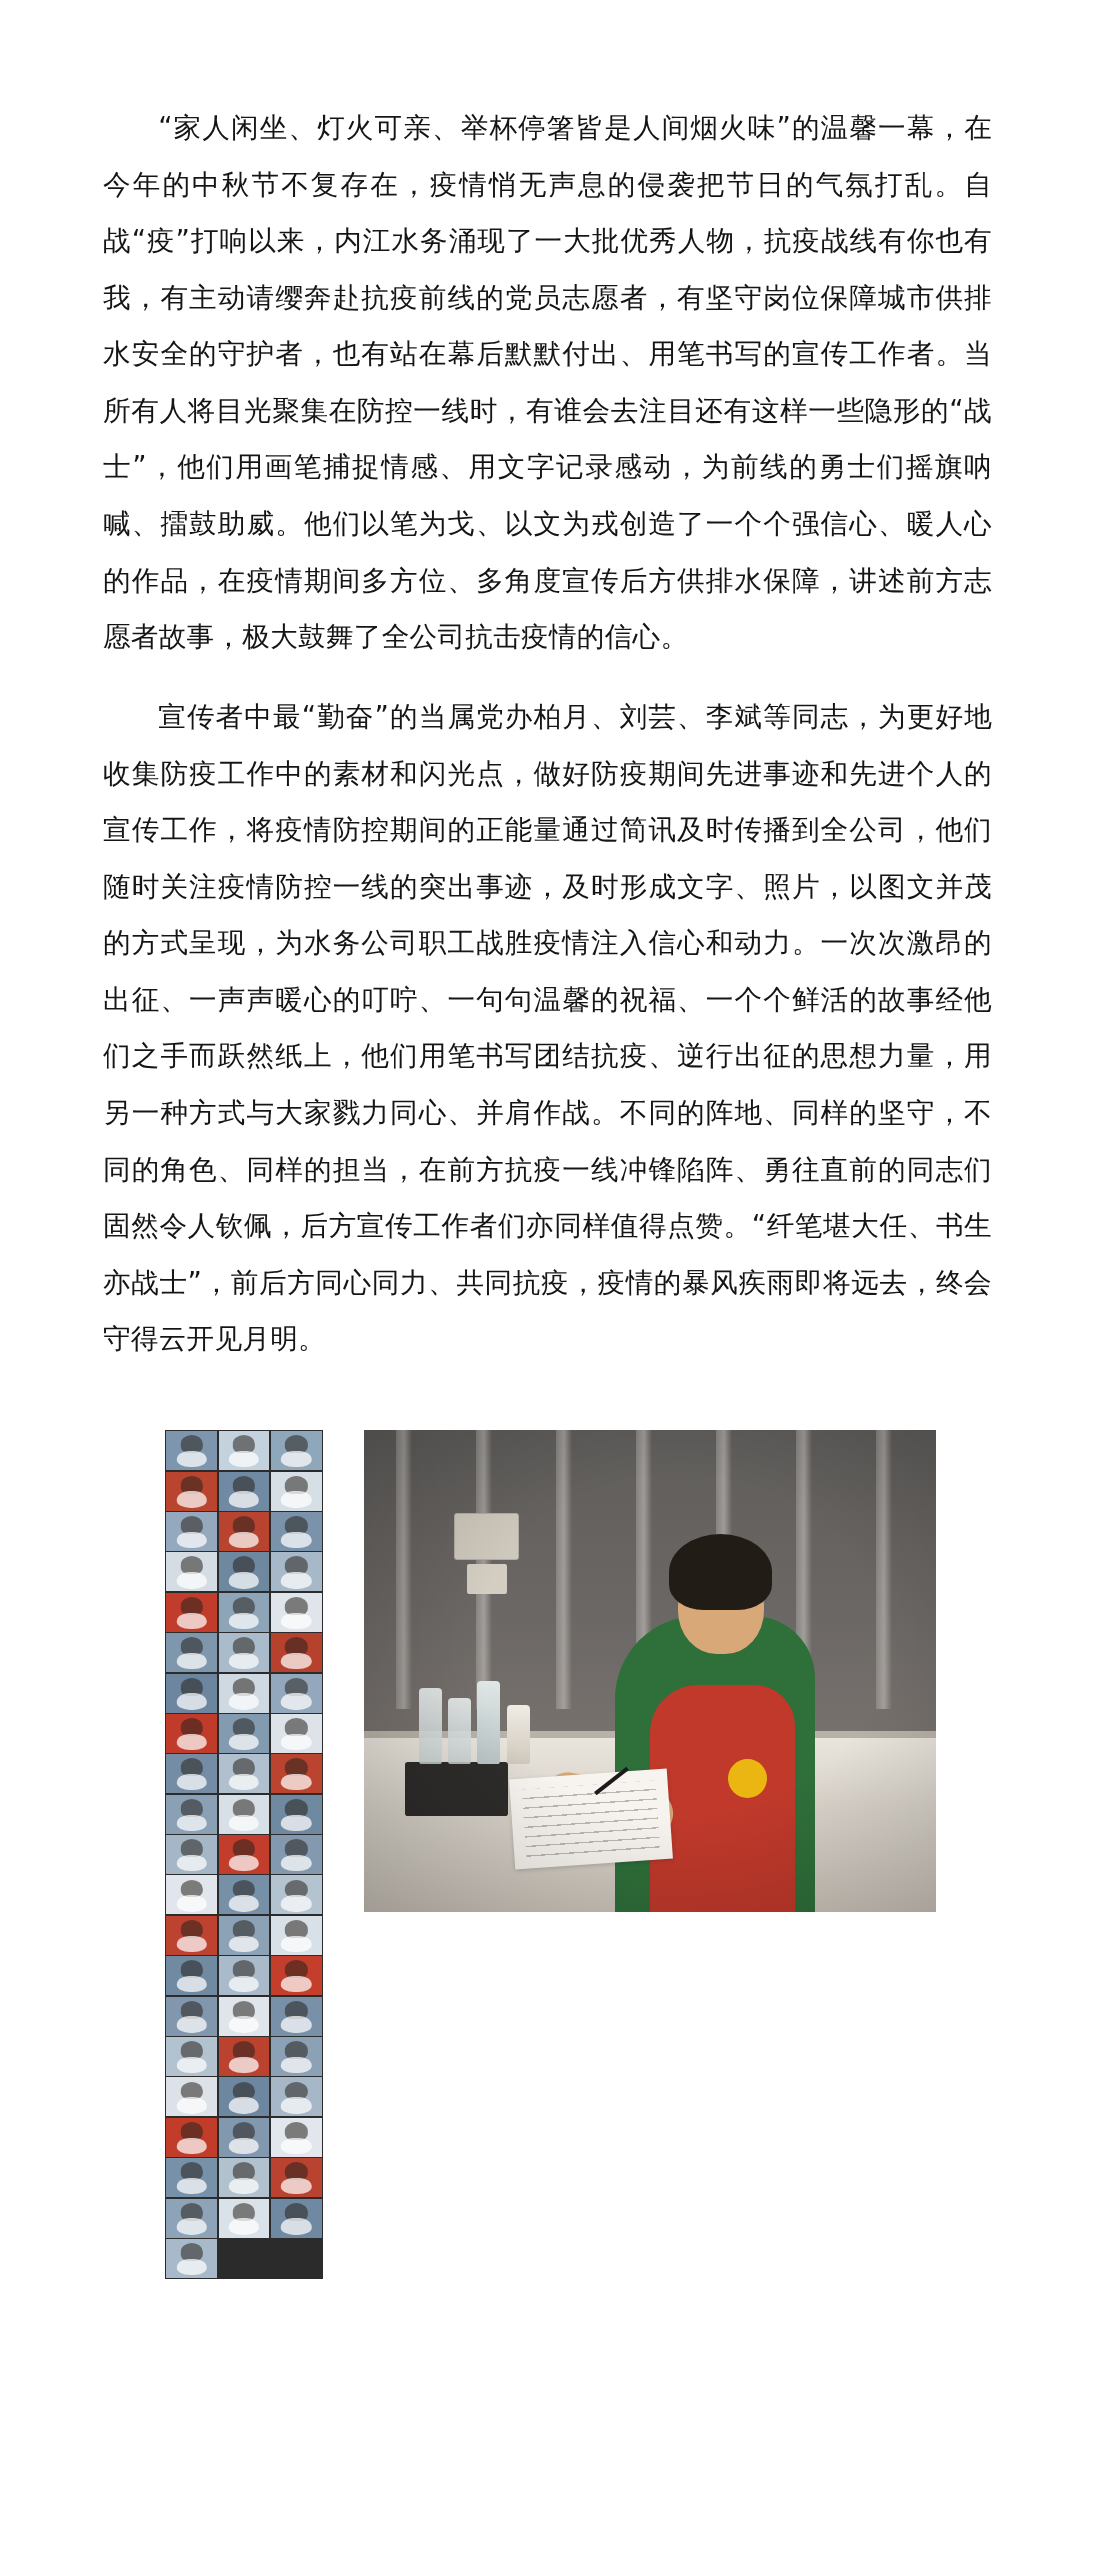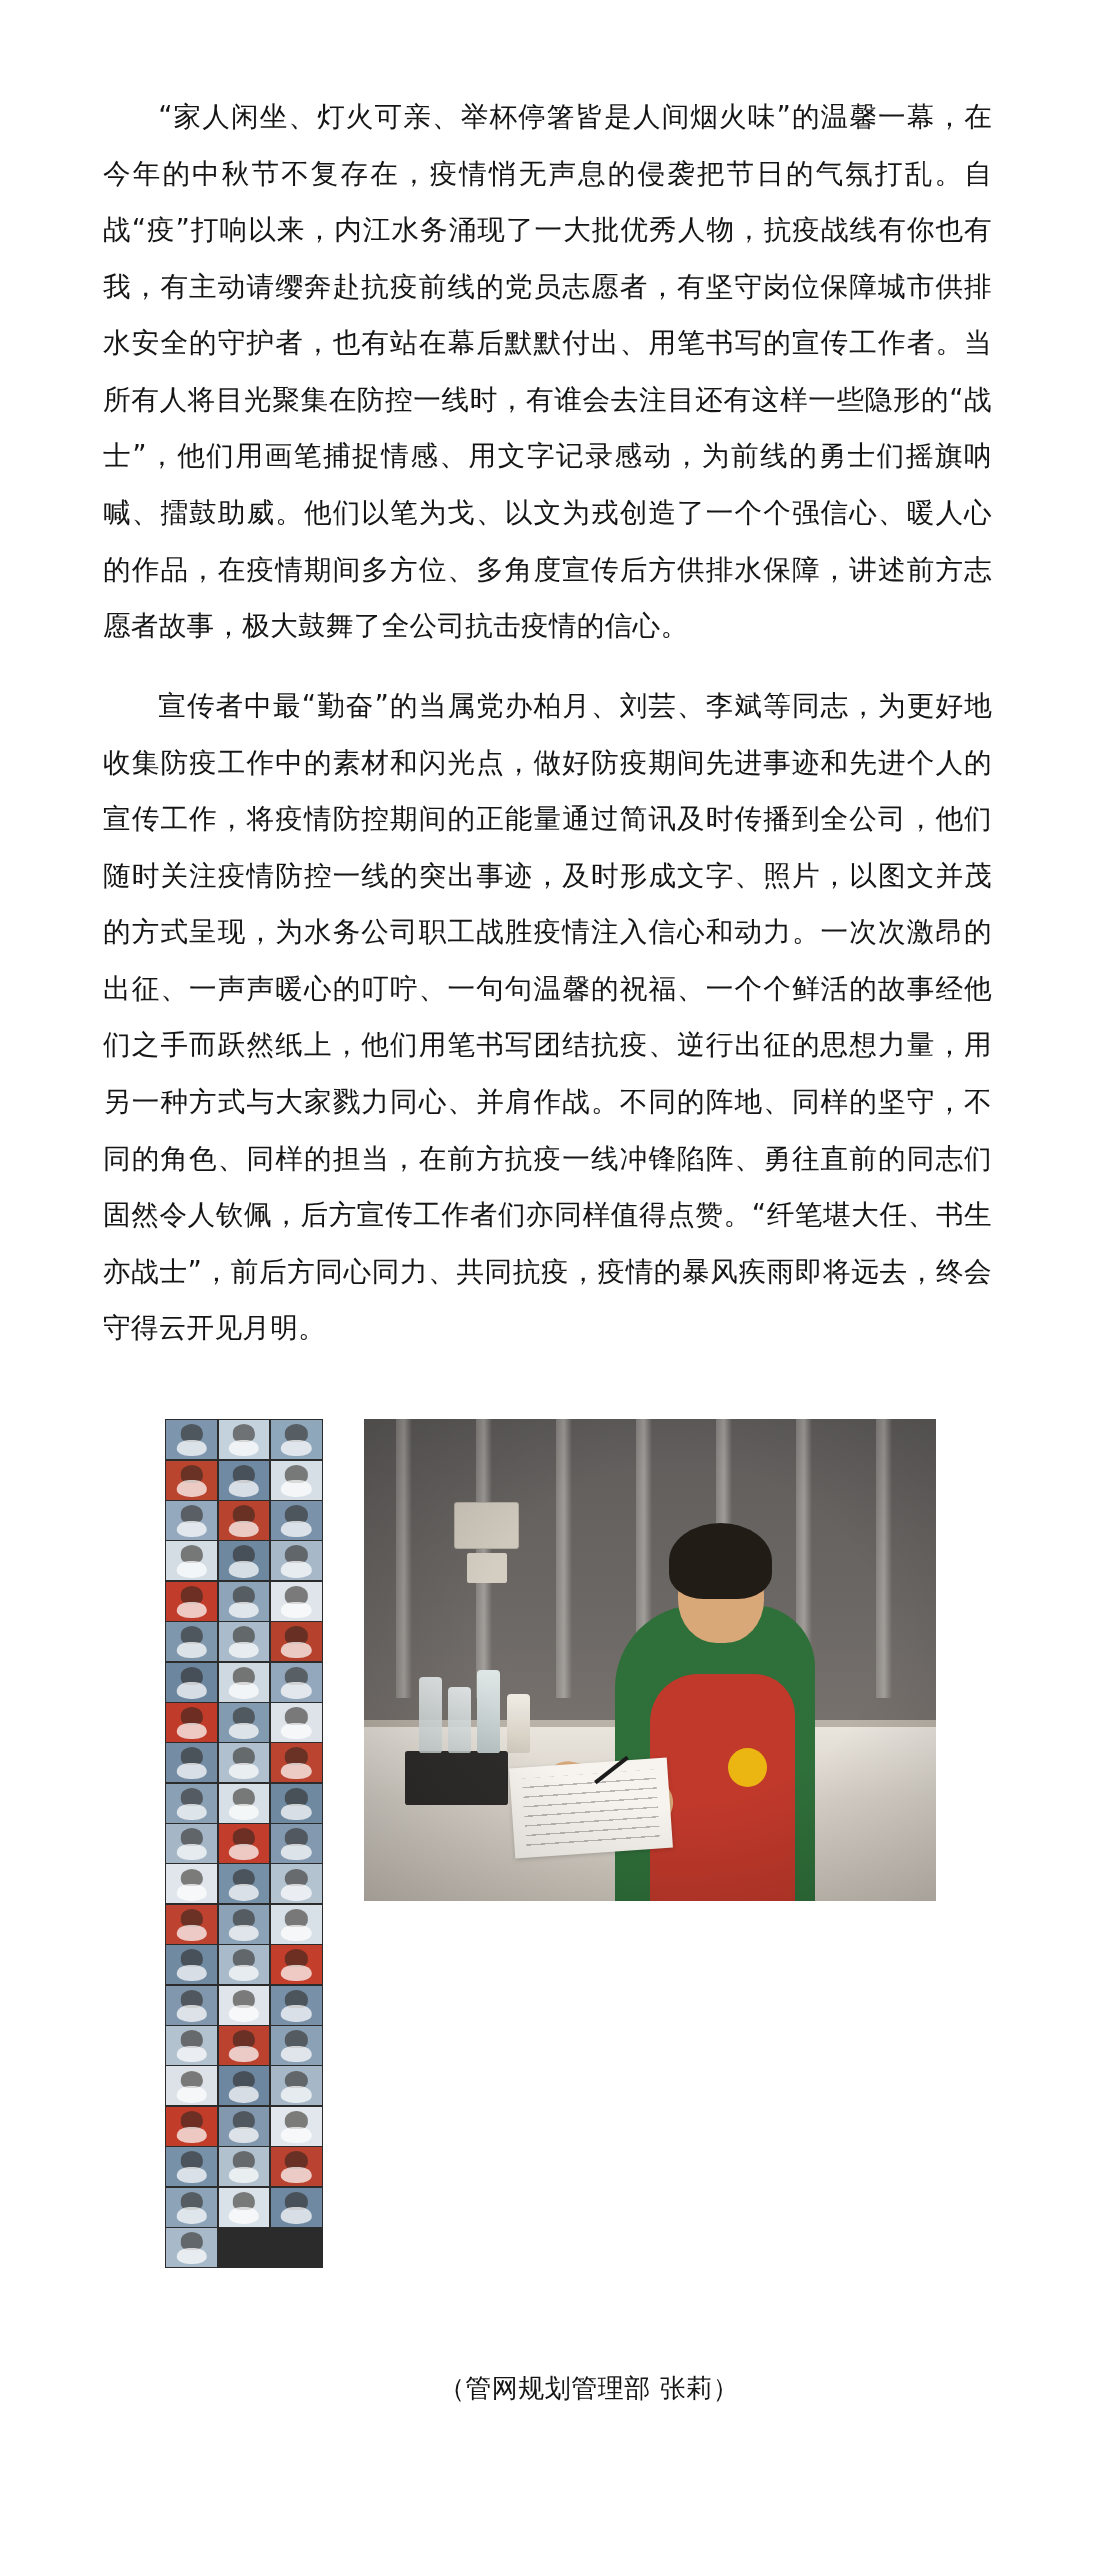--- a/index.html
+++ b/index.html
@@ -16,21 +16,21 @@
   .page {
     position: relative;
     width: 1093px;
     min-height: 2576px;
     box-sizing: border-box;
     padding: 83px 103px 41px 103px;
     background: #ffffff;
   }
   .article {
     width: 889px;
-    margin: 6px auto;
+    margin: 17px auto;
   }
   .para {
     font-size: 27.6px;
     line-height: 2.05;
     text-align: justify;
     text-justify: inter-ideograph;
     letter-spacing: 0.01em;
     text-indent: 2em;
     margin: 0 0 20.7px 0;
     color: #151515;
@@ -378,19 +378,16 @@
         <div class="arm"></div>
         <div class="paper">
           <div class="paper-lines"></div>
         </div>
         <div class="pen"></div>
         <div class="vignette"></div>
       </div>
 
     </div>
 
-    <div class="signature">
-      <span class="sig-inner">（管网规划管理部 张莉）</span>
-    </div>
 
   </div>
 </div>
 
 
 </body></html>

